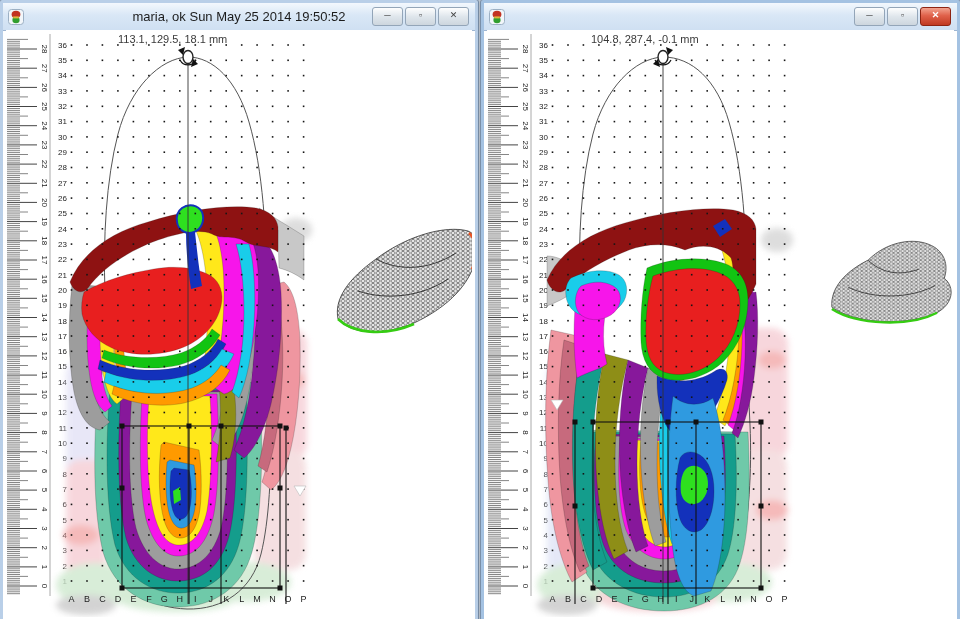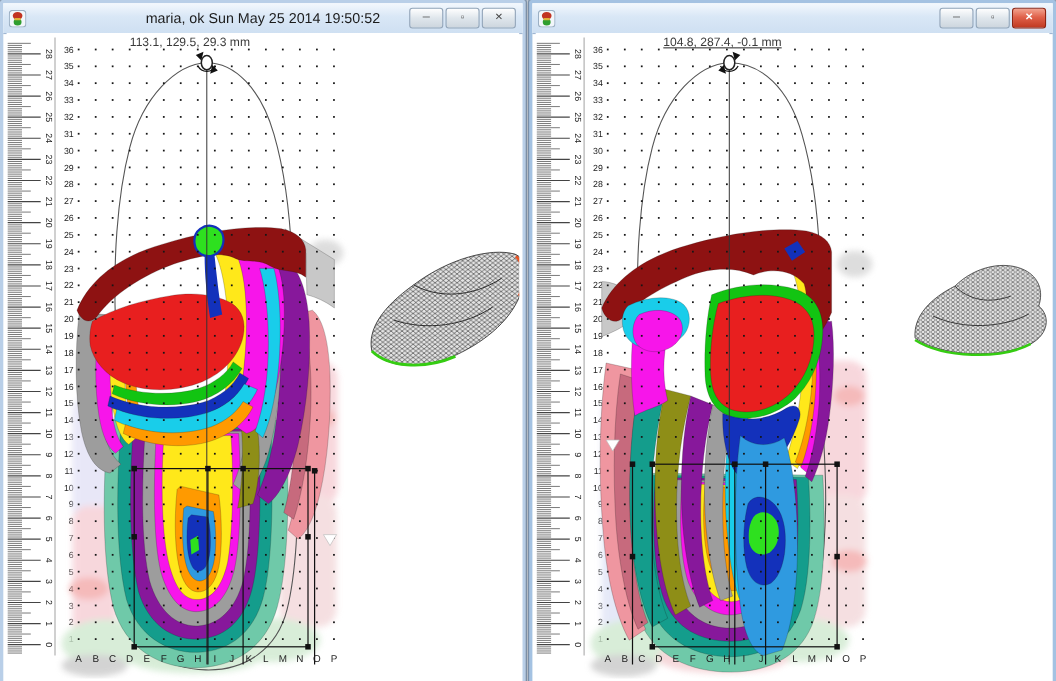--- a/index.html
+++ b/index.html
@@ -39,21 +39,21 @@
       <rect x="5.2" y="7.4" width="5.6" height="2" fill="#e0b43a"></rect>
     </svg>
     <div class="title">maria, ok  Sun May 25 2014 19:50:52</div>
     <div class="btns">
       <div class="wbtn">─</div>
       <div class="wbtn">▫</div>
       <div class="wbtn">✕</div>
     </div>
   </div>
   <div class="client">
-    <div class="coords" style="left:112px;">113.1, 129.5, 29.3 mm</div>
+    <div class="coords" style="left:112px;">113.1, 129.5, 18.1 mm</div>
 
     <svg class="scene" width="312" height="587" viewBox="0 0 312 587">
       <defs>
         <filter id="softA" x="-30%" y="-30%" width="160%" height="160%">
             <feGaussianBlur stdDeviation="3"></feGaussianBlur>
           </filter>
       </defs>
 
       <g>
           <line x1="1" y1="9.4" x2="22" y2="9.4" stroke="#444" stroke-width="0.65"></line>
@@ -1120,21 +1120,21 @@
       <ellipse cx="8" cy="11" rx="3.6" ry="3.2" fill="#2f9e2f"></ellipse>
       <rect x="5.2" y="7.4" width="5.6" height="2" fill="#e0b43a"></rect>
     </svg>
     <div class="btns">
       <div class="wbtn">─</div>
       <div class="wbtn">▫</div>
       <div class="wbtn close-active">✕</div>
     </div>
   </div>
   <div class="client">
-    <div class="coords" style="left:116px;text-decoration:underline;">104.8, 287.4, -0.1 mm</div>
+    <div class="coords" style="left:104px;">104.8, 287.4, -0.1 mm</div>
 
     <svg class="scene" width="312" height="587" viewBox="0 0 312 587">
       <defs>
         <filter id="softB" x="-30%" y="-30%" width="160%" height="160%">
             <feGaussianBlur stdDeviation="3"></feGaussianBlur>
           </filter>
       </defs>
 
       <g>
           <line x1="1" y1="9.4" x2="22" y2="9.4" stroke="#444" stroke-width="0.65"></line>

